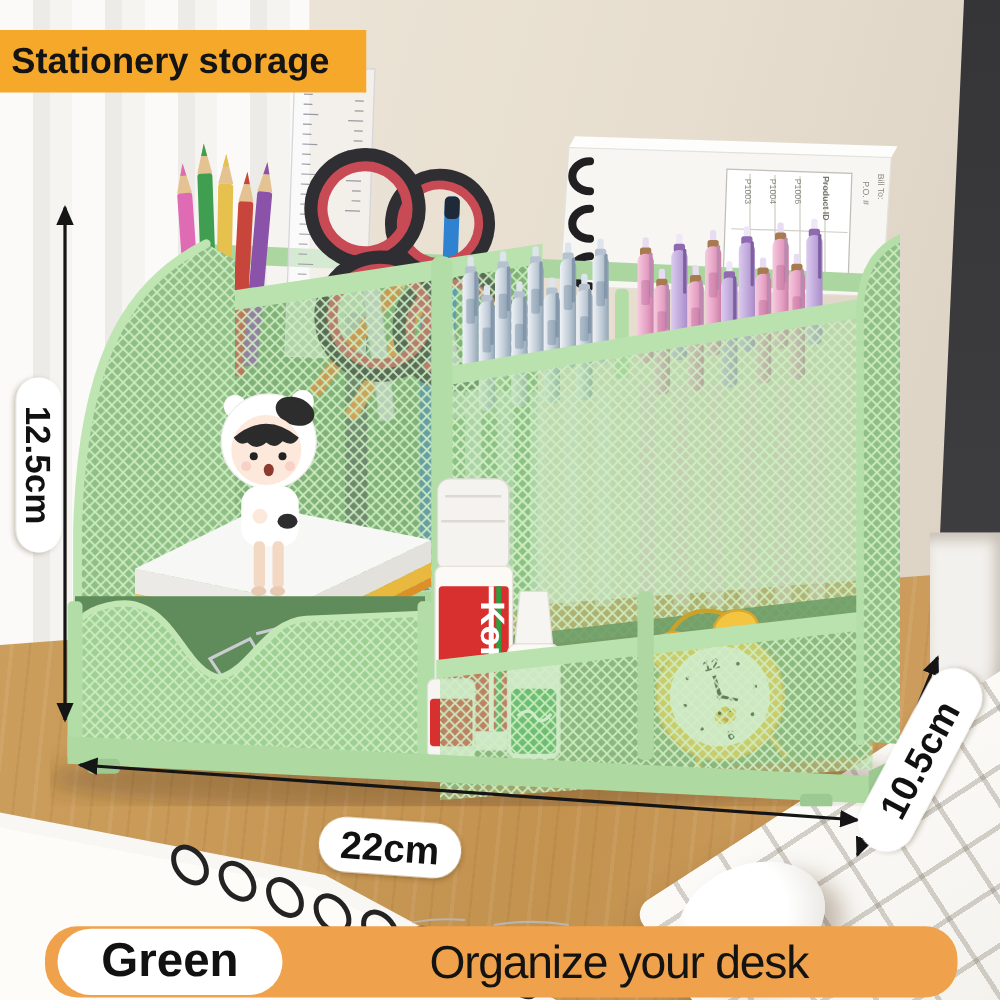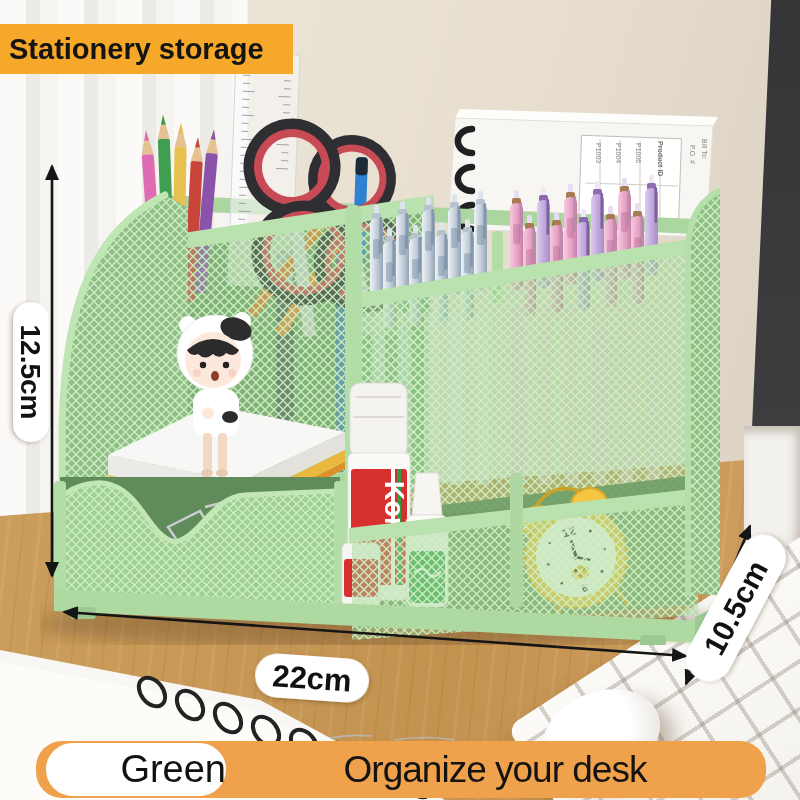--- a/index.html
+++ b/index.html
@@ -34,22 +34,22 @@
         transform:rotate(-22deg);border-radius:50%;
         background:radial-gradient(circle at 45% 35%,#ffffff 45%,#e3e0da 95%);
         box-shadow:10px 14px 18px rgba(96,70,40,.35);}
   
   .banner{position:absolute;left:0;top:4px;width:293px;height:50px;background:#f6a82a;
         color:#141414;font-size:29px;font-weight:700;line-height:50px;padding-left:9px;
         box-sizing:border-box;margin-top:20px;}
   .footer-bar{position:absolute;left:36px;top:741px;width:730px;height:57px;
         background:#efa24b;border-radius:26px;}
   .variant-pill{position:absolute;left:10px;top:2px;width:180px;height:53px;background:#ffffff;
-        border-radius:27px;text-align:right;line-height:53px;
-        font-size:38px;font-weight:400;color:#111;}
+        border-radius:27px;text-align:center;line-height:53px;
+        font-size:38px;font-weight:700;color:#111;}
   .tagline{position:absolute;left:200px;right:12px;top:0;height:57px;text-align:center;
         line-height:57px;font-size:37px;font-weight:400;letter-spacing:-1px;color:#131313;}
   svg{position:absolute;}
   text{font-family:"Liberation Sans",sans-serif;}
 </style>
 </head>
 <body>
 
 <div id="stage">
 

